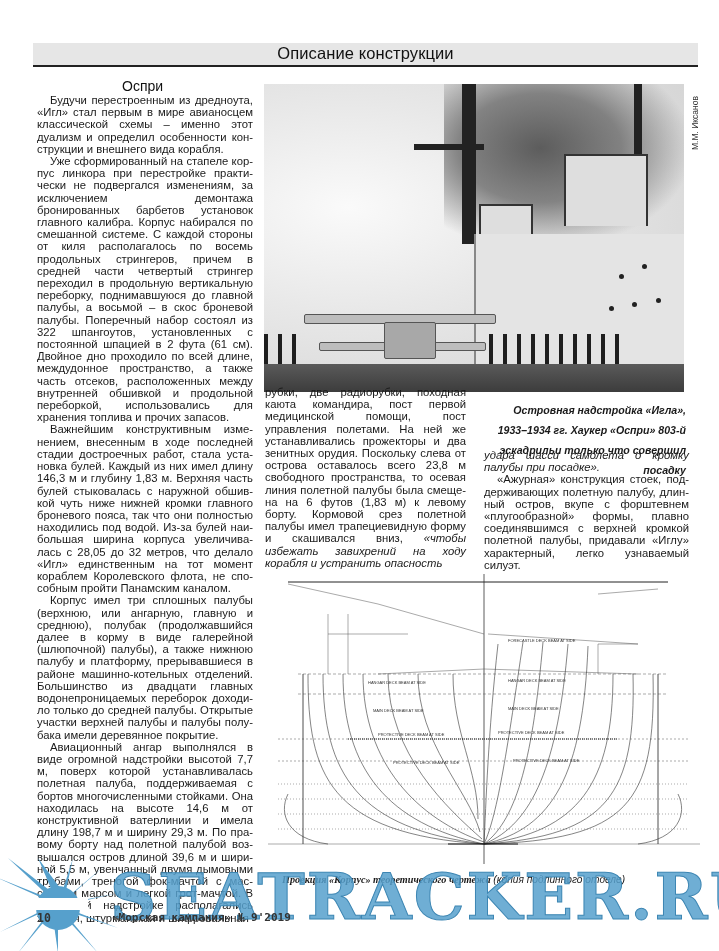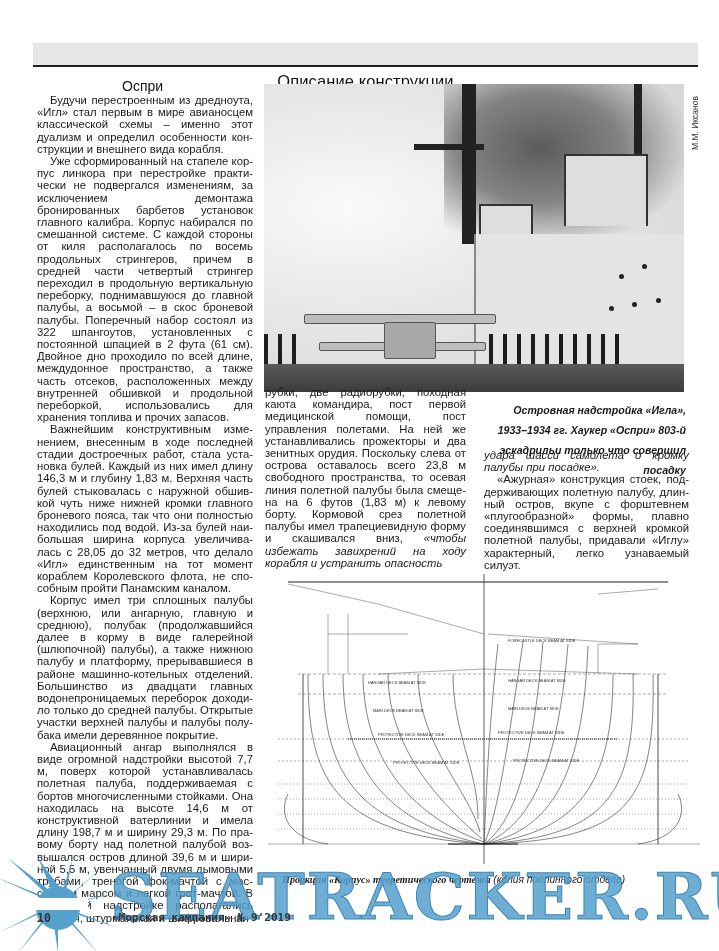--- a/index.html
+++ b/index.html
@@ -1,18 +1,18 @@
 <!DOCTYPE html>
 <html><head>
 <meta charset="utf-8">
 <style>
   html, body { margin: 0; padding: 0; background: #ffffff; }
   body { width: 719px; height: 951px; position: relative; overflow: hidden; font-family: "Liberation Sans", sans-serif; color: #1a1a1a; }
   .header-bar { position: absolute; left: 33px; top: 43px; width: 665px; height: 22px; background: #e6e6e6; border-bottom: 2px solid #222; }
-  .header-bar .title { position: absolute; left: 0; right: 0; top: 1px; text-align: center; font-size: 16.5px; font-weight: normal; letter-spacing: 0.1px; color: #111; margin-top: 28px; }
+  .header-bar .title { position: absolute; left: 0; right: 0; top: 1px; text-align: center; font-size: 16.5px; font-weight: normal; letter-spacing: 0.1px; color: #111; }
   .section-title { position: absolute; left: 122px; top: 78px; font-size: 14px; color: #111; }
   .col { position: absolute; font-size: 11.3px; line-height: 12.2px; text-align: justify; hyphens: manual; color: #1a1a1a; }
   .col p { margin: 0; text-indent: 13px; }
   .col p.noindent { text-indent: 0; }
   .col1 { left: 37px; top: 94px; width: 216px; }
   .col2 { left: 265px; top: 386px; width: 201px; }
   .col3 { left: 484px; top: 449px; width: 205px; }
   .col em { font-style: italic; }
   .photo { position: absolute; left: 264px; top: 84px; width: 420px; height: 308px; overflow: hidden;
     background: linear-gradient(180deg, #f2f2f2 0%, #dcdcdc 55%, #9a9a9a 90%, #6a6a6a 100%); }

